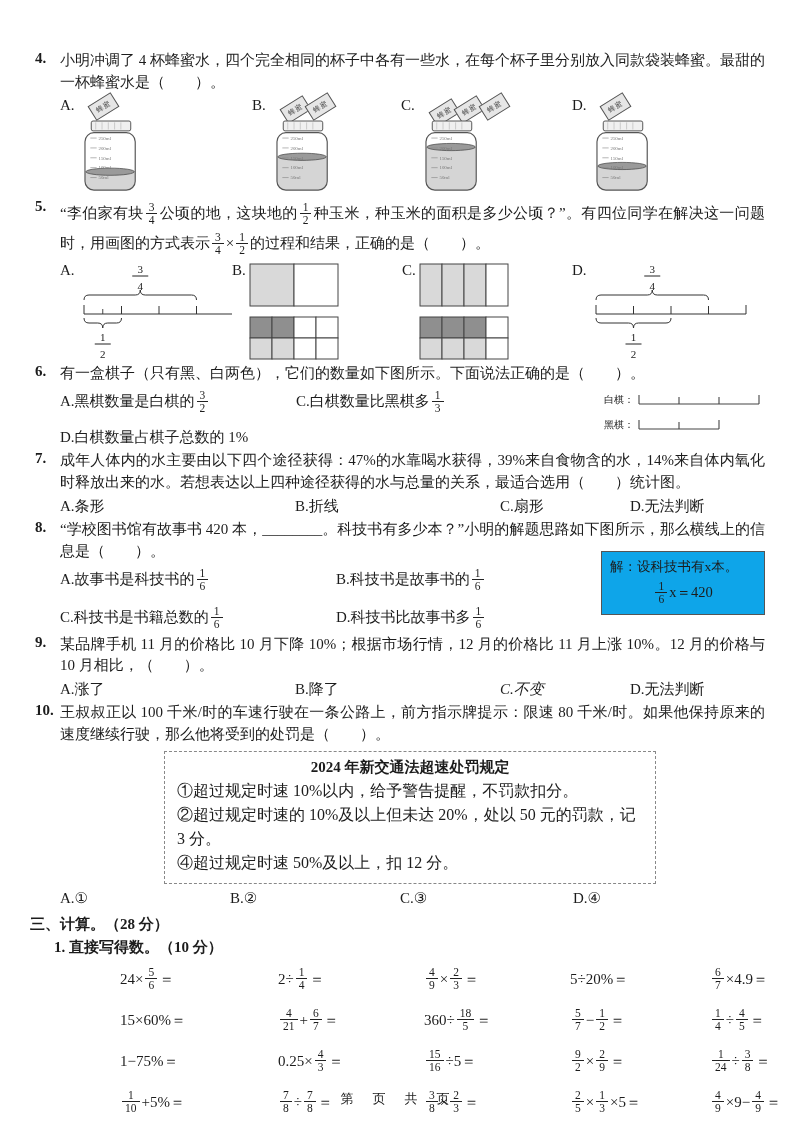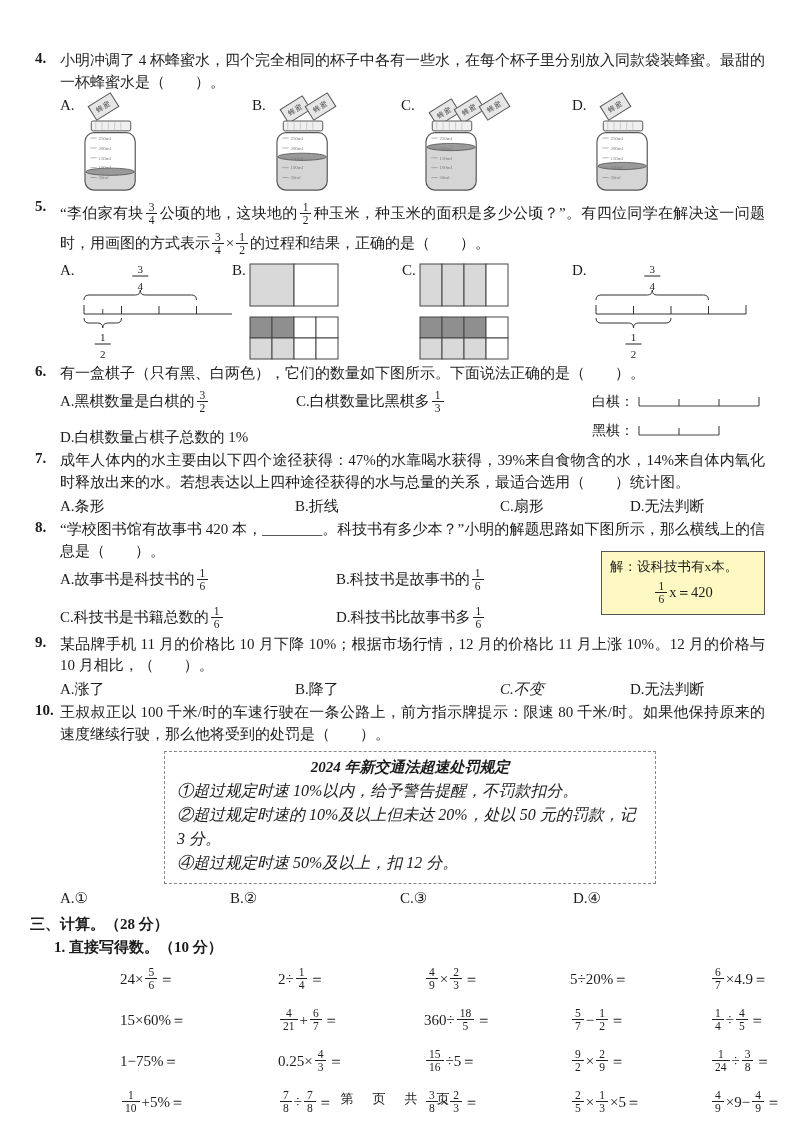--- a/index.html
+++ b/index.html
@@ -26,32 +26,32 @@
   .opt4 svg{position:absolute;left:16px;top:21px;}
   
   .row5{display:flex;margin-top:2px;}
   .opt5{flex:none;display:flex;align-items:flex-start;}
   .opt5 .lab{margin:2px 3px 0 0;}
   .gcol{display:flex;flex-direction:column;gap:9px;margin-top:3px;}
   
   .q6opts{display:grid;grid-template-columns:236px 1fr;row-gap:13px;width:545px;margin-top:6px;}
   .q6diag{position:absolute;right:4px;top:30px;}
   .q6diag .drow{display:flex;align-items:center;margin-bottom:11px;}
-  .q6diag .dlab{font-size:14px;margin-right:3px;margin-left:48px;}
+  .q6diag .dlab{font-size:10px;margin-right:3px;margin-left:48px;}
   
   .optrow{display:flex;margin-top:3px;}
   .optrow .oc{flex:none;}
   
   .q8opts{display:grid;grid-template-columns:276px 1fr;row-gap:12px;width:540px;margin-top:6px;}
   .solbox{position:absolute;right:0;top:32px;width:146px;border:1.5px solid #555;
-          padding:6px 8px 8px;font-size:13.5px;background:#fef9c3;}
+          padding:6px 8px 8px;font-size:13.5px;background:#0ea5e9;}
   .solbox .l2{text-align:center;margin-top:5px;font-size:14.5px;}
   
   .rulebox{box-sizing:border-box;margin:5px 0 5px 104px;width:492px;border:1.5px dashed #888;
-           padding:6px 12px 8px;font-style:italic;}
+           padding:6px 12px 8px;}
   .rulebox .rtitle{text-align:center;font-weight:bold;margin-bottom:2px;}
   .rulebox .ritem{font-size:16px;line-height:1.5;}
   
   .sec{font-weight:bold;margin:8px 0 4px 0;}
   .sub{font-weight:bold;margin:0 0 2px 24px;}
   .calc{display:grid;grid-template-columns:158px 146px 146px 140px 1fr;margin-left:90px;}
   .calc .cell{height:41px;display:flex;align-items:center;}
   .footer{position:absolute;left:0;right:0;bottom:14px;text-align:center;
           font-size:13px;letter-spacing:3px;font-weight:500;}
   svg text{font-family:"Liberation Serif","DejaVu Serif",serif;}

